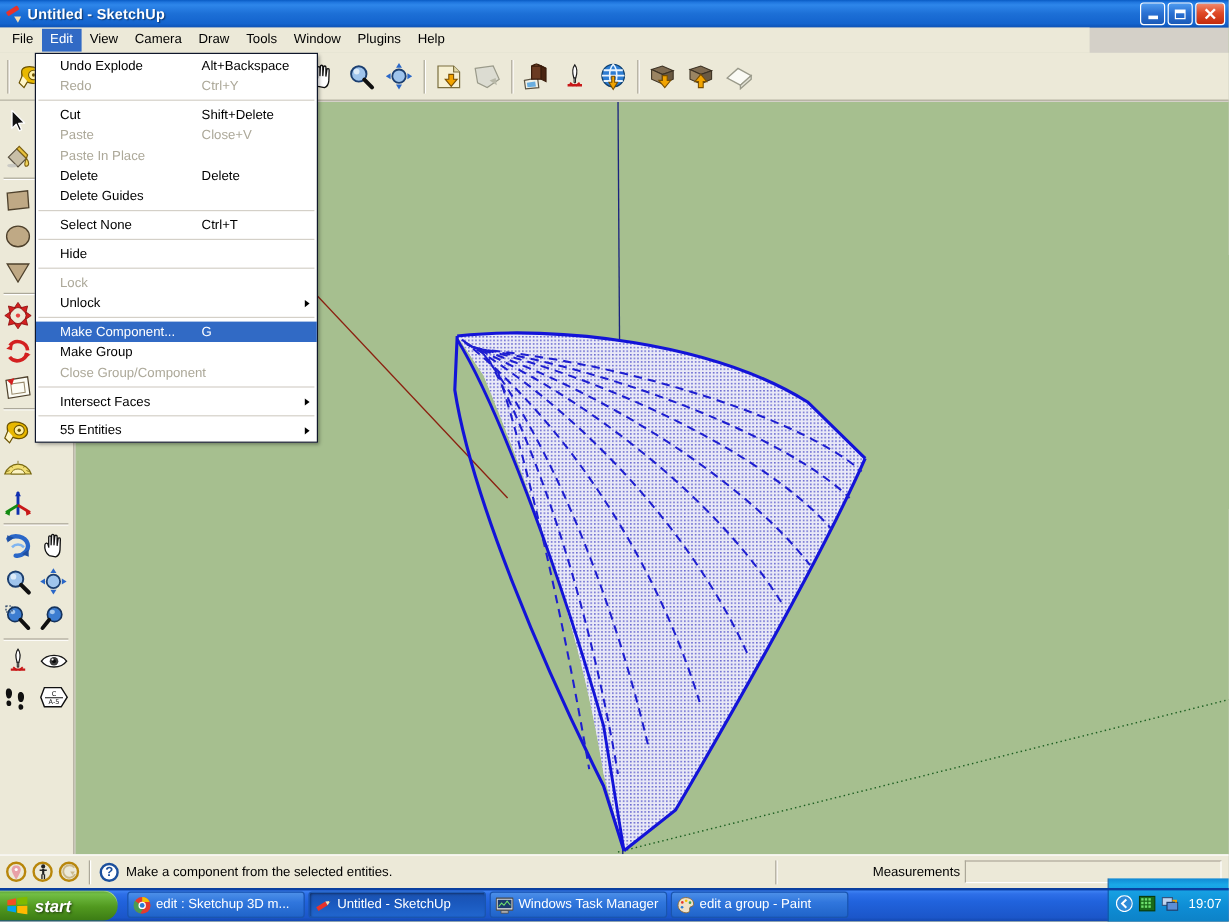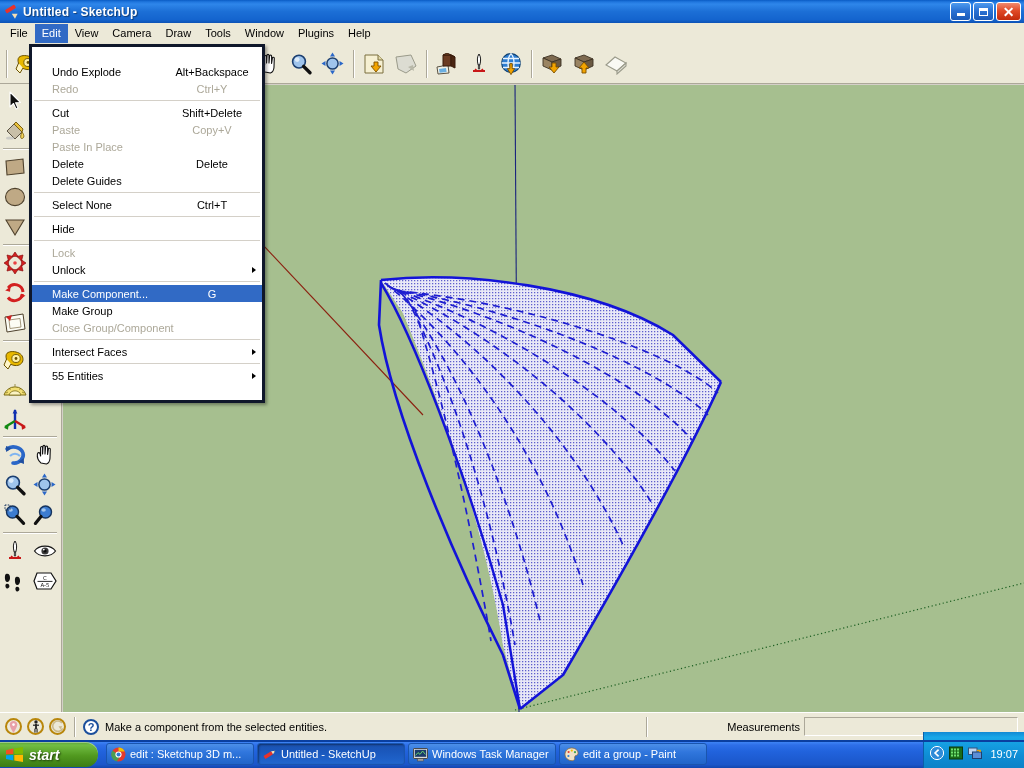--- a/index.html
+++ b/index.html
@@ -44,21 +44,21 @@
     color:#fff; font-size:11px; font-weight:bold;
     background:linear-gradient(to bottom,#4E9BEF,#2B72D4 45%,#1A5AB8);
   }
   .tb-btn.close { background:linear-gradient(to bottom,#F08A6E,#E04B28 45%,#C32B0C); width:25px; }
   .tb-btn .glyph-min { width:8px; height:3px; background:#fff; margin-top:6px; }
   .tb-btn .glyph-max { width:9px; height:8px; border:1.5px solid #fff; border-top-width:3px; }
   .tb-btn .glyph-close { font-size:14px; line-height:14px; font-family:"Liberation Sans",sans-serif; }
 
   
   .menubar {
-    position:absolute; left:0; top:23px; width:1024px; height:21px;
+    position:absolute; left:0; top:23px; width:908px; height:21px;
     background:#ECE9D8; display:flex; align-items:center; padding-left:3px;
   }
   .menuitem {
     padding:3px 7px 4px 7px; font-size:11px; color:#000; cursor:default;
     line-height:12px;
   }
   .menuitem.active { background:#316AC5; color:#fff; }
 
   
   .toolbar-top {
@@ -121,32 +121,32 @@
   .sb-meas-label { font-size:11px; color:#000; margin-right:4px; }
   .sb-meas-box {
     width:214px; height:19px; background:#ECE9D8;
     border:1px solid #ACA899; border-right-color:#fff; border-bottom-color:#fff;
     margin-right:6px;
   }
 
   
   .dropdown {
     position:absolute; left:29px; top:44px; width:236px;
-    background:#fff; border:3px solid #0f172a;
+    background:#fff; border:1px solid #0f172a;
     box-shadow:2px 2px 3px rgba(0,0,0,0.35);
-    padding:16px 0; z-index:50;
+    padding:1px 0; z-index:50;
   }
   .mrow {
     display:flex; align-items:center; height:17px; padding:0 4px 0 20px;
     font-size:11px; color:#000; position:relative; white-space:nowrap;
   }
   .mrow.dis { color:#ACA899; }
   .mrow.hl { background:#316AC5; color:#fff; }
   .mrow .lbl { flex:1 1 auto; }
-  .mrow .acc { margin-left:8px; text-align:center; width:92px; }
+  .mrow .acc { margin-left:8px; text-align:left; width:92px; }
   .mrow .arrow {
     position:absolute; right:6px; top:50%; transform:translateY(-50%);
     width:0; height:0; border-left:4px solid #000;
     border-top:3.5px solid transparent; border-bottom:3.5px solid transparent;
   }
   .msep { height:1px; background:#D4D0C8; margin:3px 2px 3px 2px; }
 
   
   .taskbar {
     position:absolute; left:0; top:740px; width:1024px; height:28px;
@@ -664,21 +664,21 @@
         <span class="lbl">Redo</span>
         <span class="acc">Ctrl+Y</span>
       </div>
       <div class="msep"></div>
       <div class="mrow">
         <span class="lbl">Cut</span>
         <span class="acc">Shift+Delete</span>
       </div>
       <div class="mrow dis">
         <span class="lbl">Paste</span>
-        <span class="acc">Copy+V</span>
+        <span class="acc">Close+V</span>
       </div>
       <div class="mrow dis">
         <span class="lbl">Paste In Place</span>
         <span class="acc"></span>
       </div>
       <div class="mrow">
         <span class="lbl">Delete</span>
         <span class="acc">Delete</span>
       </div>
       <div class="mrow">

